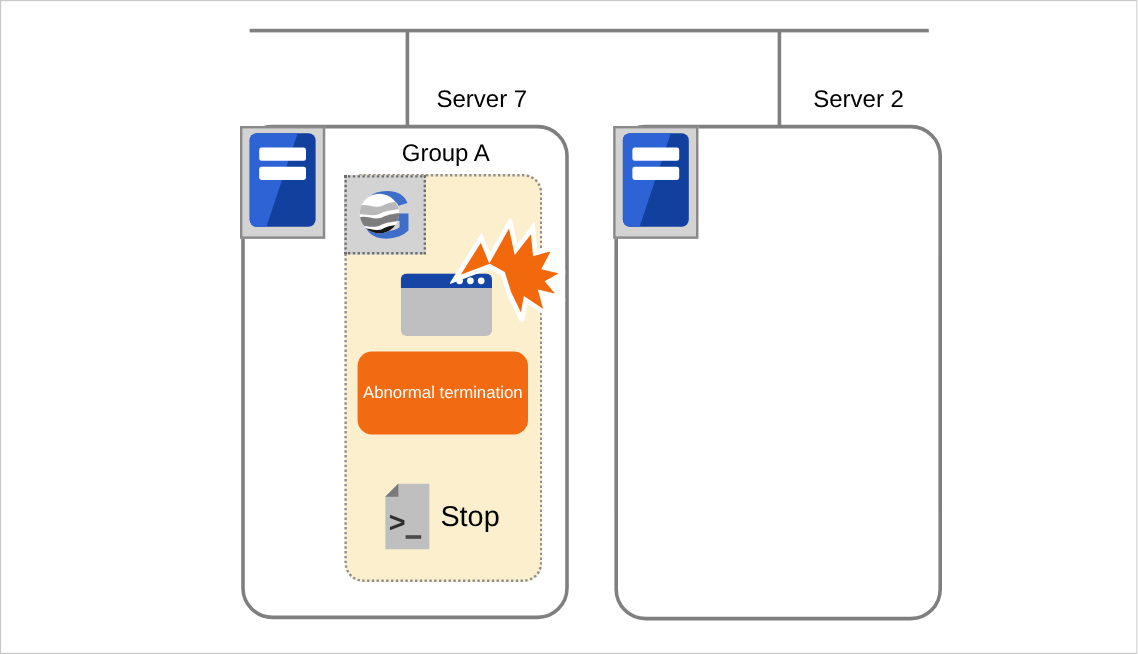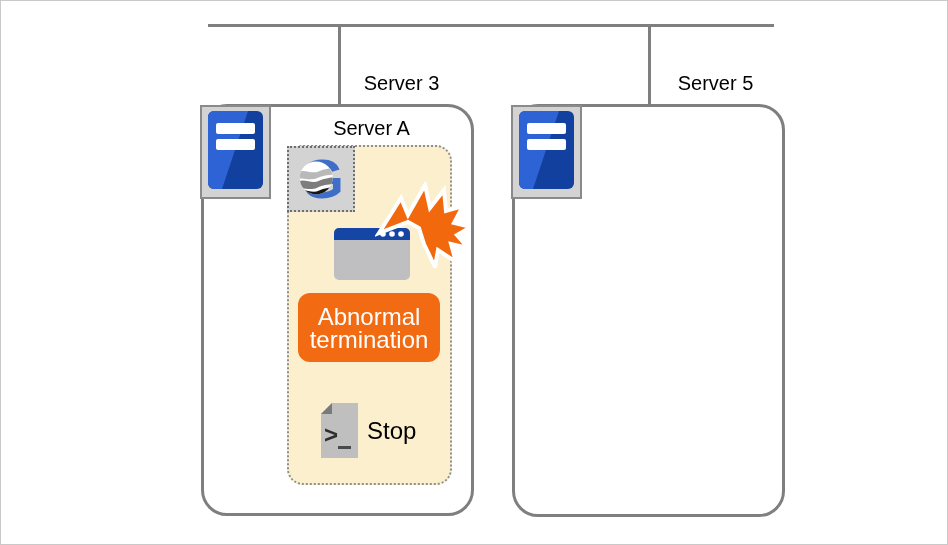--- a/index.html
+++ b/index.html
@@ -43,36 +43,36 @@
   .logo-box{
     left:286px;top:145px;width:68px;height:66px;background:#d3d3d3;
     border:2px dotted #6e6e6e;box-sizing:border-box;
     display:flex;align-items:center;justify-content:center;
   }
   .window-icon{left:333px;top:227px;width:76px;height:52px;}
   .crash{left:374px;top:181px;width:96px;height:86px;}
   .badge{
     left:297px;top:292px;width:142px;height:69px;background:#f26a11;
     border-radius:12px;display:flex;align-items:center;justify-content:center;
-    text-align:center;color:#fff;font-size:24px;line-height:23px;
+    text-align:center;color:#fff;font-size:14px;line-height:23px;
   }
   .stop-icon{left:320px;top:402px;width:37px;height:55px;}
   .stop-lbl{left:366px;top:418px;font-size:24px;}
 </style>
 </head>
 <body>
 
 <div class="canvas">
 
   <div class="abs bus"></div>
   <div class="abs vconn vconn1"></div>
   <div class="abs vconn vconn2"></div>
 
-  <div class="abs lbl srv-lbl srv1-lbl">Server 3</div>
-  <div class="abs lbl srv-lbl srv2-lbl">Server 5</div>
+  <div class="abs lbl srv-lbl srv1-lbl">Server 7</div>
+  <div class="abs lbl srv-lbl srv2-lbl">Server 2</div>
 
   <div class="abs server-box server1-box"></div>
   <div class="abs server-box server2-box"></div>
 
   <div class="abs icon-plate icon-plate1">
     <span>
       <svg width="63" height="86" viewBox="0 0 63 86">
         <defs>
             <clipPath id="tw1">
               <rect x="4" y="4" width="55" height="78" rx="6"></rect>
@@ -94,21 +94,21 @@
             </clipPath>
           </defs>
         <rect x="4" y="4" width="55" height="78" rx="6" fill="#12409e"></rect>
         <polygon points="4,4 44,4 18,82 4,82" clip-path="url(#tw2)" fill="#2e63d6"></polygon>
         <rect x="12" y="16" width="39" height="11" rx="2" fill="#ffffff"></rect>
         <rect x="12" y="32" width="39" height="11" rx="2" fill="#ffffff"></rect>
       </svg>
     </span>
   </div>
 
-  <div class="abs lbl grp-lbl">Server A</div>
+  <div class="abs lbl grp-lbl">Group A</div>
 
   <div class="abs group-box"></div>
 
   <div class="abs logo-box">
     <span>
       <svg width="62" height="60" viewBox="0 0 64 62">
         <text x="33" y="53" text-anchor="middle" font-family="Liberation Sans, sans-serif" font-weight="bold" font-size="58" fill="#3e6ec8">G</text>
         <defs>
             <clipPath id="sph">
               <circle cx="27" cy="32" r="17"></circle>

